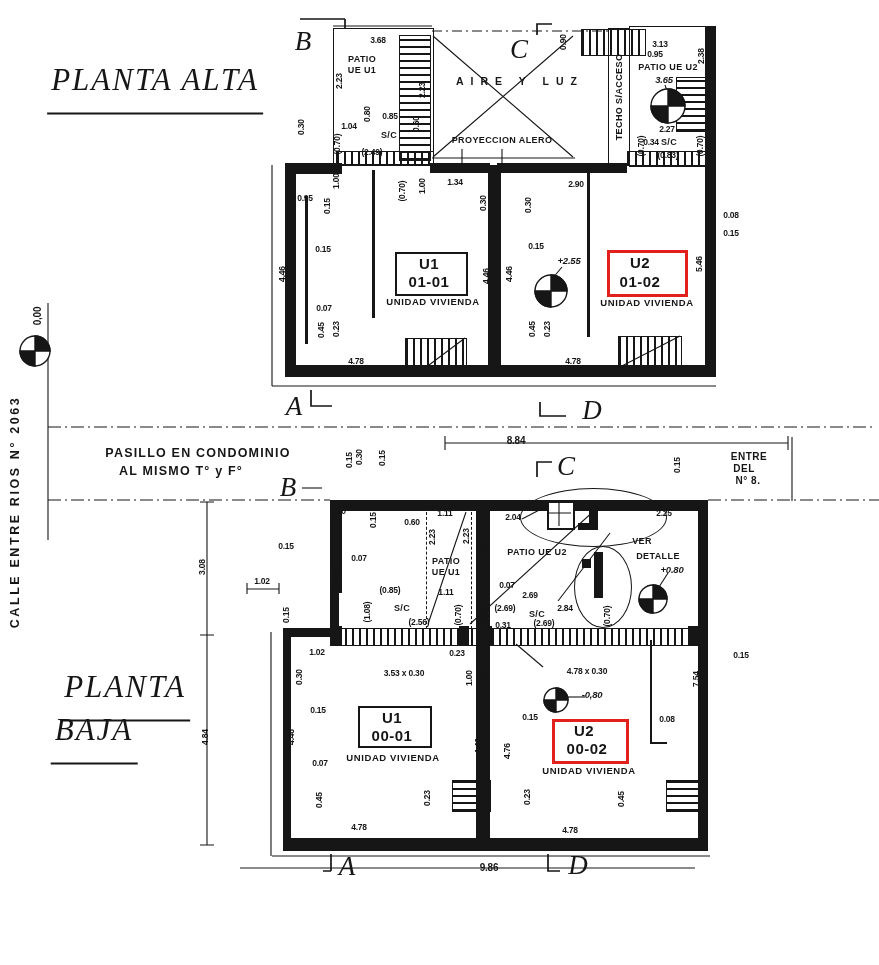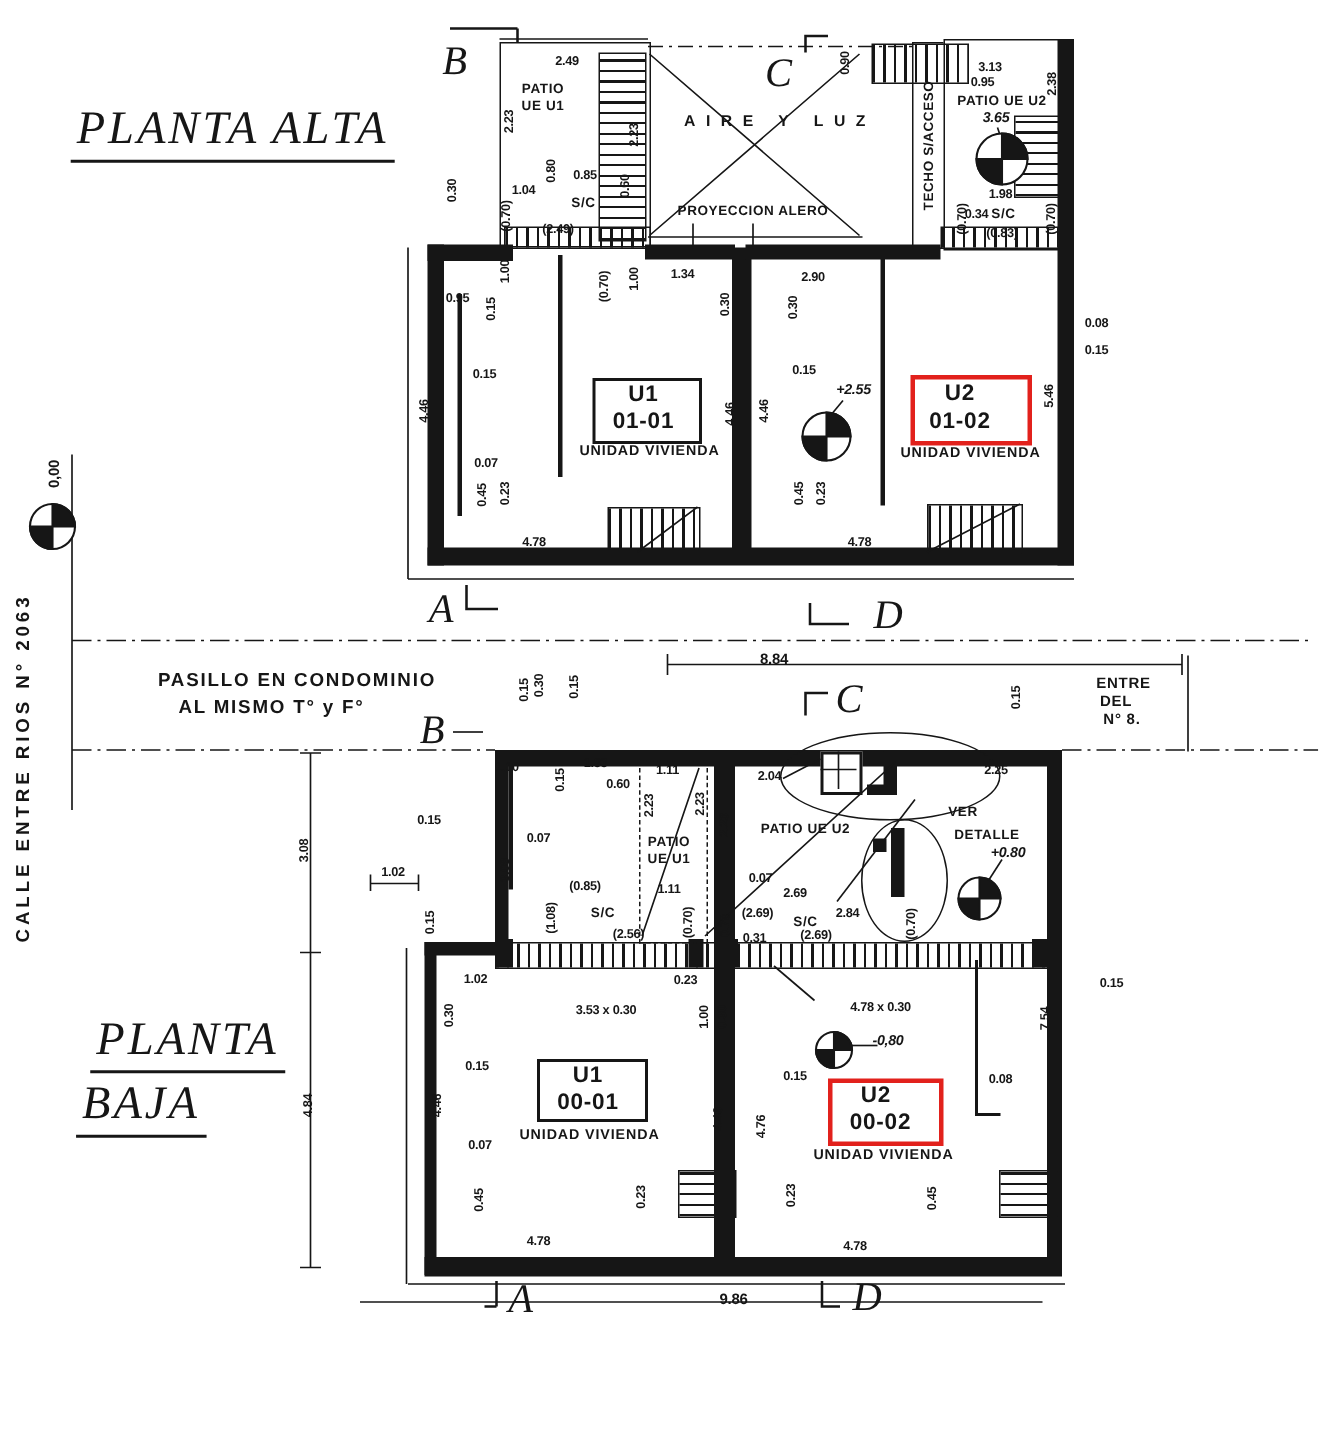--- a/index.html
+++ b/index.html
@@ -22,21 +22,21 @@
        font:700 8.5px "Liberation Sans",sans-serif;letter-spacing:-0.2px;color:#161616;}
   .lbl.r{transform:translate(-50%,-50%) rotate(-90deg);}
   .c-p{font-size:8.5px;}
   .c-dim10{font-size:10px;}
   .c-room{font-size:15px;letter-spacing:0.5px;font-weight:700;}
   .c-sub{font-size:9.5px;letter-spacing:0.6px;}
   .c-patio{font-size:9px;letter-spacing:0.4px;}
   .c-air{font-size:10.5px;letter-spacing:7px;font-weight:700;}
   .c-sec{font:italic 400 27px "Liberation Serif",serif;letter-spacing:0;}
   .c-title{font:italic 400 31px "Liberation Serif",serif;letter-spacing:2px;
-           border-bottom:2.2px solid #161616;padding:0 4px 3px 4px;}
+           border-bottom:2.2px solid #161616;padding:0 4px 15px 4px;}
   .c-pas{font:700 12.5px "Liberation Sans",sans-serif;letter-spacing:1.2px;}
   .c-street{font:700 12.5px "Liberation Sans",sans-serif;letter-spacing:2.6px;}
   .c-lote{font:700 10px "Liberation Sans",sans-serif;letter-spacing:0.5px;}
   .c-lvl{font-size:9.5px;font-weight:700;font-style:italic;}
 </style>
 </head>
 <body>
 
 <div id="sheet">
 
@@ -194,51 +194,51 @@
       <span class="lbl c-sec" style="left: 288px; top: 487px;">B</span>
       <span class="lbl c-sec" style="left: 566px; top: 466px;">C</span>
       <span class="lbl c-sec" style="left: 347px; top: 866px;">A</span>
       <span class="lbl c-sec" style="left: 578px; top: 865px;">D</span>
       <span class="lbl c-air" style="left: 520px; top: 81px;">AIRE Y LUZ</span>
       <span class="lbl c-patio" style="left: 502px; top: 140px;">PROYECCION ALERO</span>
       <span class="lbl r c-patio" style="left: 619px; top: 97px;">TECHO S/ACCESO</span>
       <span class="lbl c-patio" style="left: 362px; top: 59px;">PATIO</span>
       <span class="lbl c-patio" style="left: 362px; top: 70px;">UE U1</span>
       <span class="lbl c-patio" style="left: 668px; top: 67px;">PATIO UE U2</span>
-      <span class="lbl" style="left: 378px; top: 40px;">2.49</span>
+      <span class="lbl" style="left: 378px; top: 40px;">3.68</span>
       <span class="lbl r" style="left: 339px; top: 81px;">2.23</span>
       <span class="lbl r" style="left: 422px; top: 90px;">2.23</span>
       <span class="lbl r" style="left: 367px; top: 114px;">0.80</span>
       <span class="lbl" style="left: 390px; top: 116px;">0.85</span>
       <span class="lbl" style="left: 349px; top: 126px;">1.04</span>
       <span class="lbl r" style="left: 416px; top: 124px;">0.60</span>
       <span class="lbl c-patio" style="left: 389px; top: 135px;">S/C</span>
       <span class="lbl c-p" style="left: 372px; top: 152px;">(2.49)</span>
       <span class="lbl r c-p" style="left: 337px; top: 144px;">(0.70)</span>
       <span class="lbl r" style="left: 301px; top: 127px;">0.30</span>
       <span class="lbl r" style="left: 563px; top: 42px;">0.90</span>
       <span class="lbl" style="left: 660px; top: 44px;">3.13</span>
       <span class="lbl" style="left: 655px; top: 54px;">0.95</span>
       <span class="lbl r" style="left: 701px; top: 56px;">2.38</span>
       <span class="lbl c-lvl" style="left: 664px; top: 79px;">3.65</span>
-      <span class="lbl" style="left: 667px; top: 129px;">1.98</span>
+      <span class="lbl" style="left: 667px; top: 129px;">2.27</span>
       <span class="lbl r c-p" style="left: 641px; top: 146px;">(0.70)</span>
       <span class="lbl" style="left: 651px; top: 142px;">0.34</span>
       <span class="lbl c-patio" style="left: 669px; top: 142px;">S/C</span>
       <span class="lbl c-p" style="left: 668px; top: 155px;">(0.83)</span>
       <span class="lbl r c-p" style="left: 700px; top: 146px;">(0.70)</span>
       <span class="lbl" style="left: 305px; top: 198px;">0.95</span>
       <span class="lbl r" style="left: 327px; top: 206px;">0.15</span>
       <span class="lbl r" style="left: 336px; top: 181px;">1.00</span>
       <span class="lbl r c-p" style="left: 402px; top: 191px;">(0.70)</span>
       <span class="lbl r" style="left: 422px; top: 186px;">1.00</span>
       <span class="lbl" style="left: 455px; top: 182px;">1.34</span>
       <span class="lbl r" style="left: 483px; top: 203px;">0.30</span>
       <span class="lbl r" style="left: 528px; top: 205px;">0.30</span>
-      <span class="lbl" style="left: 542px; top: 184px;">2.90</span>
+      <span class="lbl" style="left: 576px; top: 184px;">2.90</span>
       <span class="lbl" style="left: 731px; top: 215px;">0.08</span>
       <span class="lbl" style="left: 731px; top: 233px;">0.15</span>
       <span class="lbl r" style="left: 699px; top: 264px;">5.46</span>
       <span class="lbl" style="left: 323px; top: 249px;">0.15</span>
       <span class="lbl r" style="left: 282px; top: 274px;">4.46</span>
       <span class="lbl c-room" style="left: 429px; top: 263px;">U1</span>
       <span class="lbl c-room" style="left: 429px; top: 281px;">01-01</span>
       <span class="lbl c-sub" style="left: 433px; top: 301px;">UNIDAD VIVIENDA</span>
       <span class="lbl r" style="left: 486px; top: 276px;">4.46</span>
       <span class="lbl r" style="left: 509px; top: 274px;">4.46</span>

